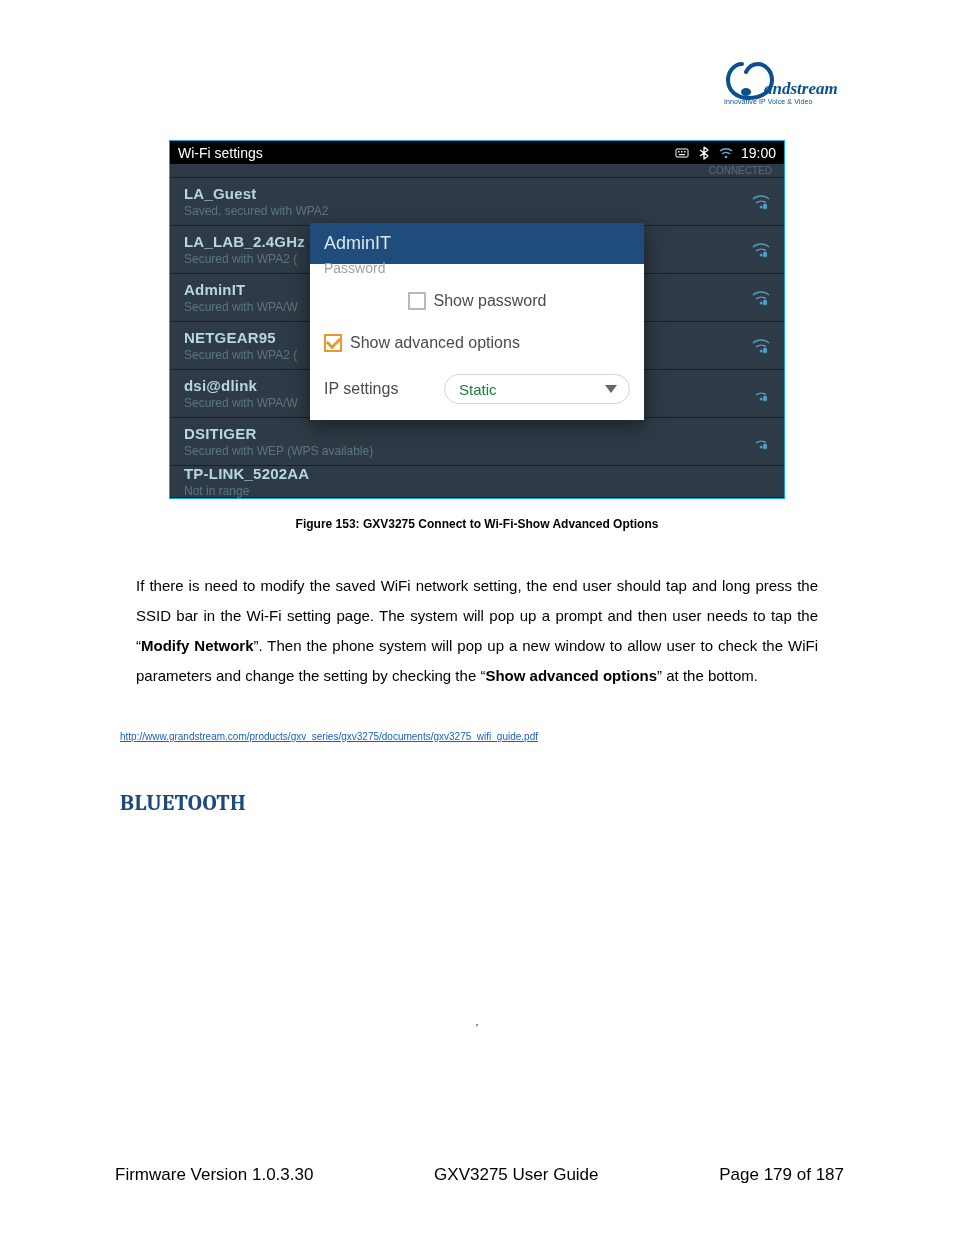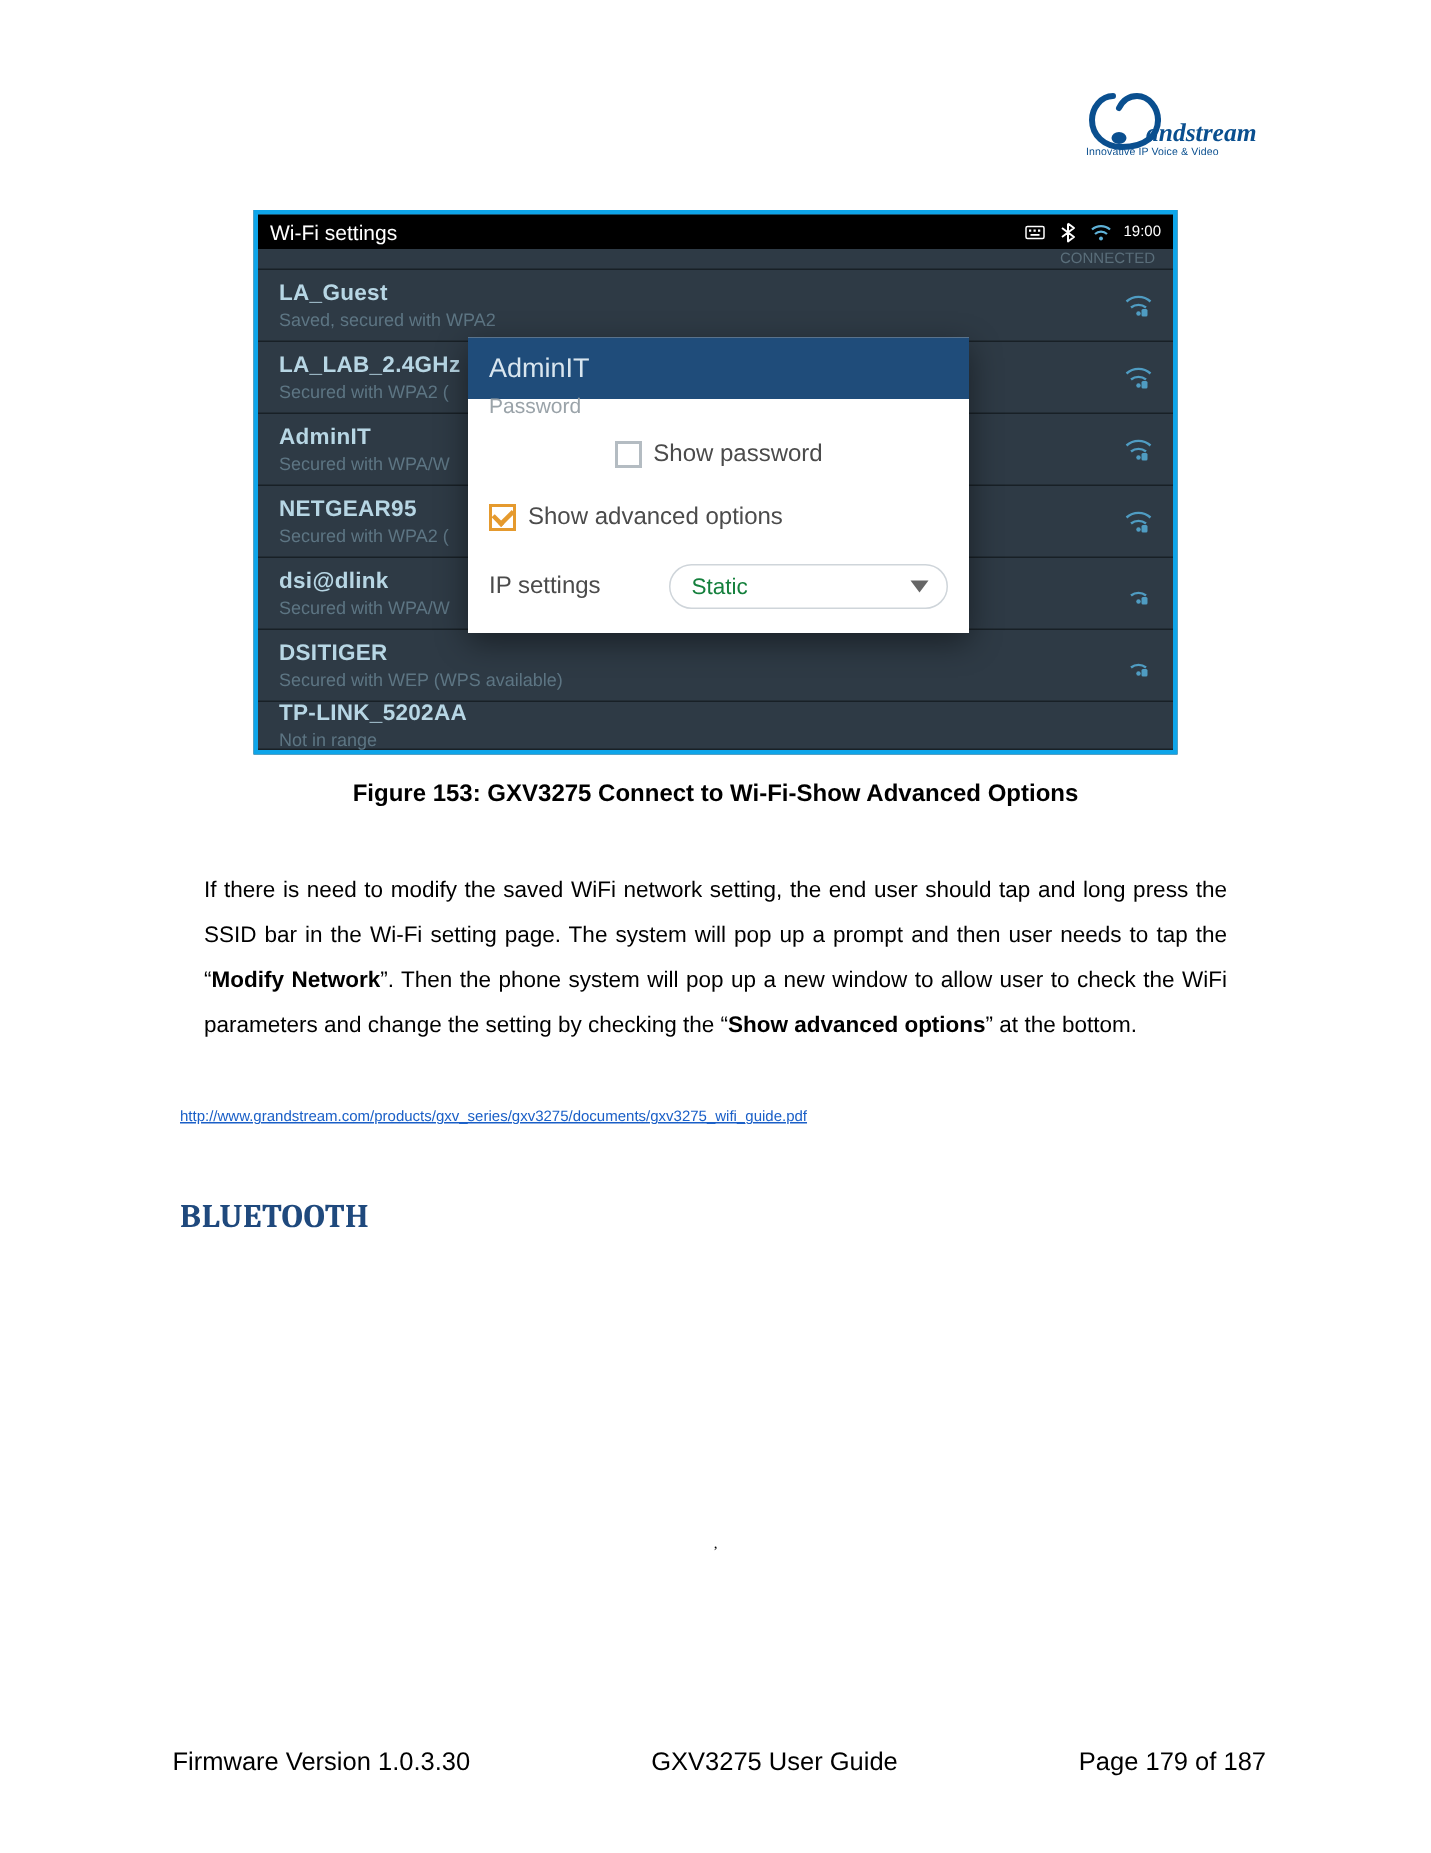--- a/index.html
+++ b/index.html
@@ -21,39 +21,39 @@
     height: 55px;
     text-align: left;
   }
   .logo svg { display: block; }
   .logo-sub { font-size: 7px; color: #0a4f8f; letter-spacing: .1px; margin-top: -2px; }
 
   .screenshot {
     margin: 80px auto 18px auto;
     width: 616px;
     background: #2e3a45;
-    border: 3px solid #0ea5e9;
+    border: 1px solid #0ea5e9;
     font-family: "Segoe UI", Arial, sans-serif;
     position: relative;
     overflow: hidden;
   }
   .status-bar {
     height: 23px;
     background: #000;
     color: #fff;
     display: flex;
     align-items: center;
     padding: 0 8px;
     font-size: 13px;
     justify-content: space-between;
   }
   .status-left { font-size: 14px; }
   .status-right { display: flex; align-items: center; gap: 8px; }
   .status-right .icon { display:inline-flex; width:14px; height:14px; }
-  .clock { font-size: 10px; text-align: center; }
+  .clock { font-size: 14px; text-align: center; }
 
   .wifi-list { position: relative; }
   .row {
     height: 48px;
     border-bottom: 1px solid #182026;
     display: flex;
     align-items: center;
     padding: 0 12px 0 14px;
     color: #a9c8d7;
   }
@@ -100,21 +100,21 @@
     width:0; height:0; border-left:6px solid transparent; border-right:6px solid transparent;
     border-top:8px solid #666;
   }
   .dlg-btns { display:flex; border-top:1px solid #d7dde1; }
   .dlg-btn {
     flex:1; text-align:center; padding:12px 0; font-size:17px; color:#3a3a3a;
   }
   .dlg-btn + .dlg-btn { border-left:1px solid #d7dde1; color:#a9b1b7; }
 
   .caption {
-    text-align:center; font-size:16px; font-weight:bold; margin: 14px 0 40px 0;
+    text-align:center; font-size:12px; font-weight:bold; margin: 14px 0 40px 0;
   }
 
   .body-text {
     font-size:15px; line-height:2.0; text-align:justify; margin: 0 26px;
   }
   .link { color:#1a5fc7; text-decoration:underline; display:block; margin: 40px 10px 0 10px; font-size:10px; }
 
   h2.bluetooth {
     color:#1f497d; font-family: Cambria, Georgia, serif;
     font-weight:bold; font-size:22px; margin: 48px 10px 0 10px; letter-spacing:.5px;

